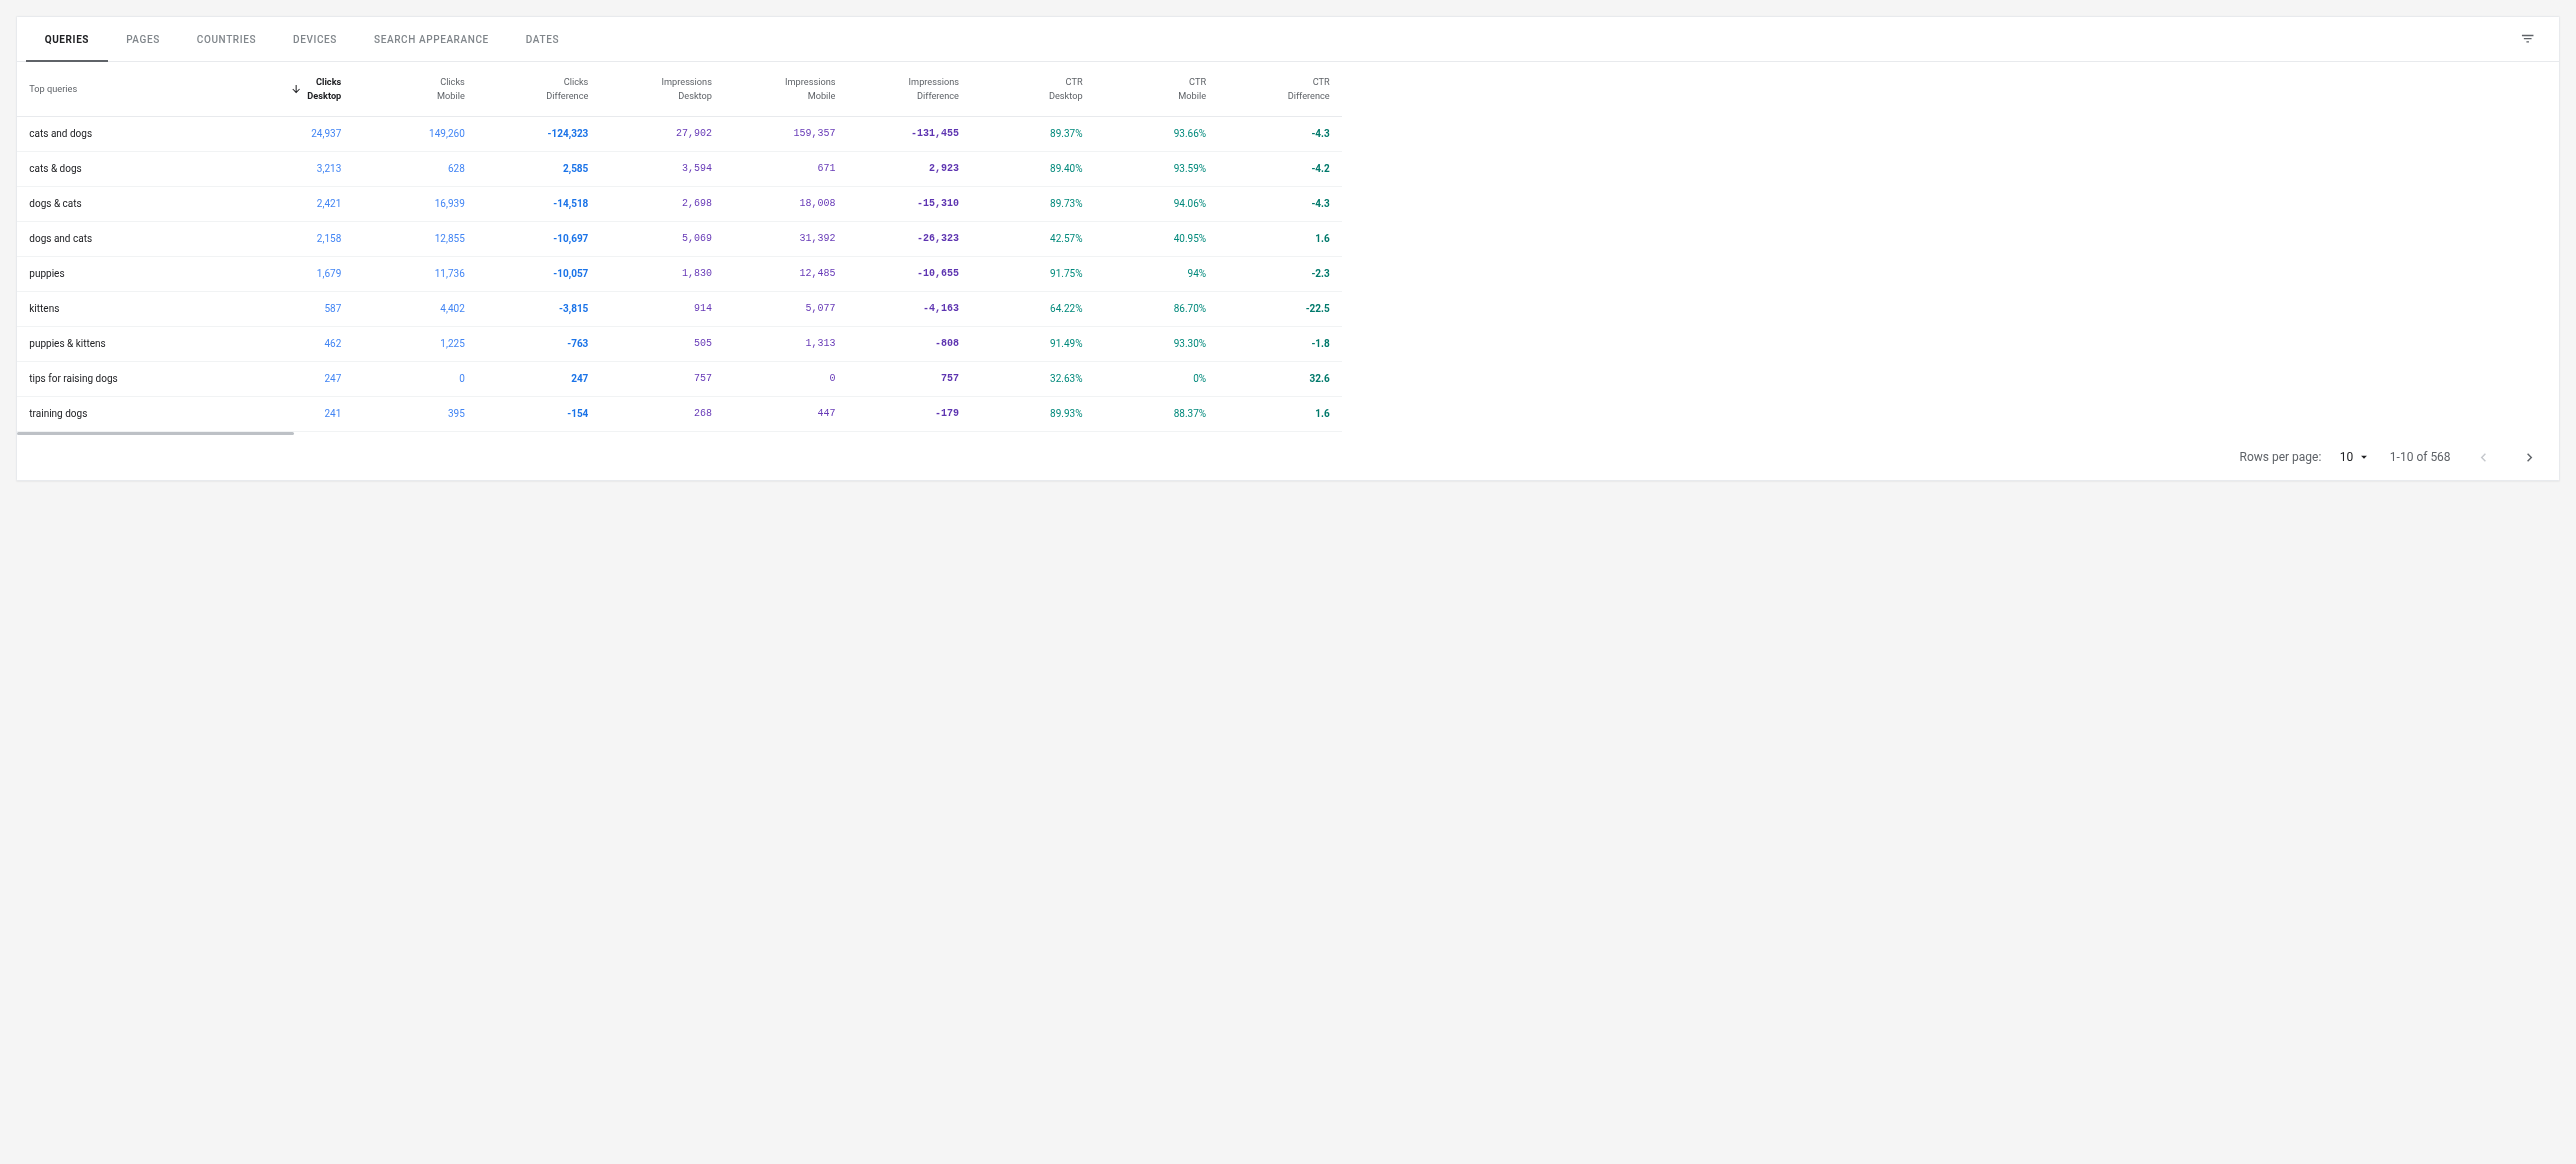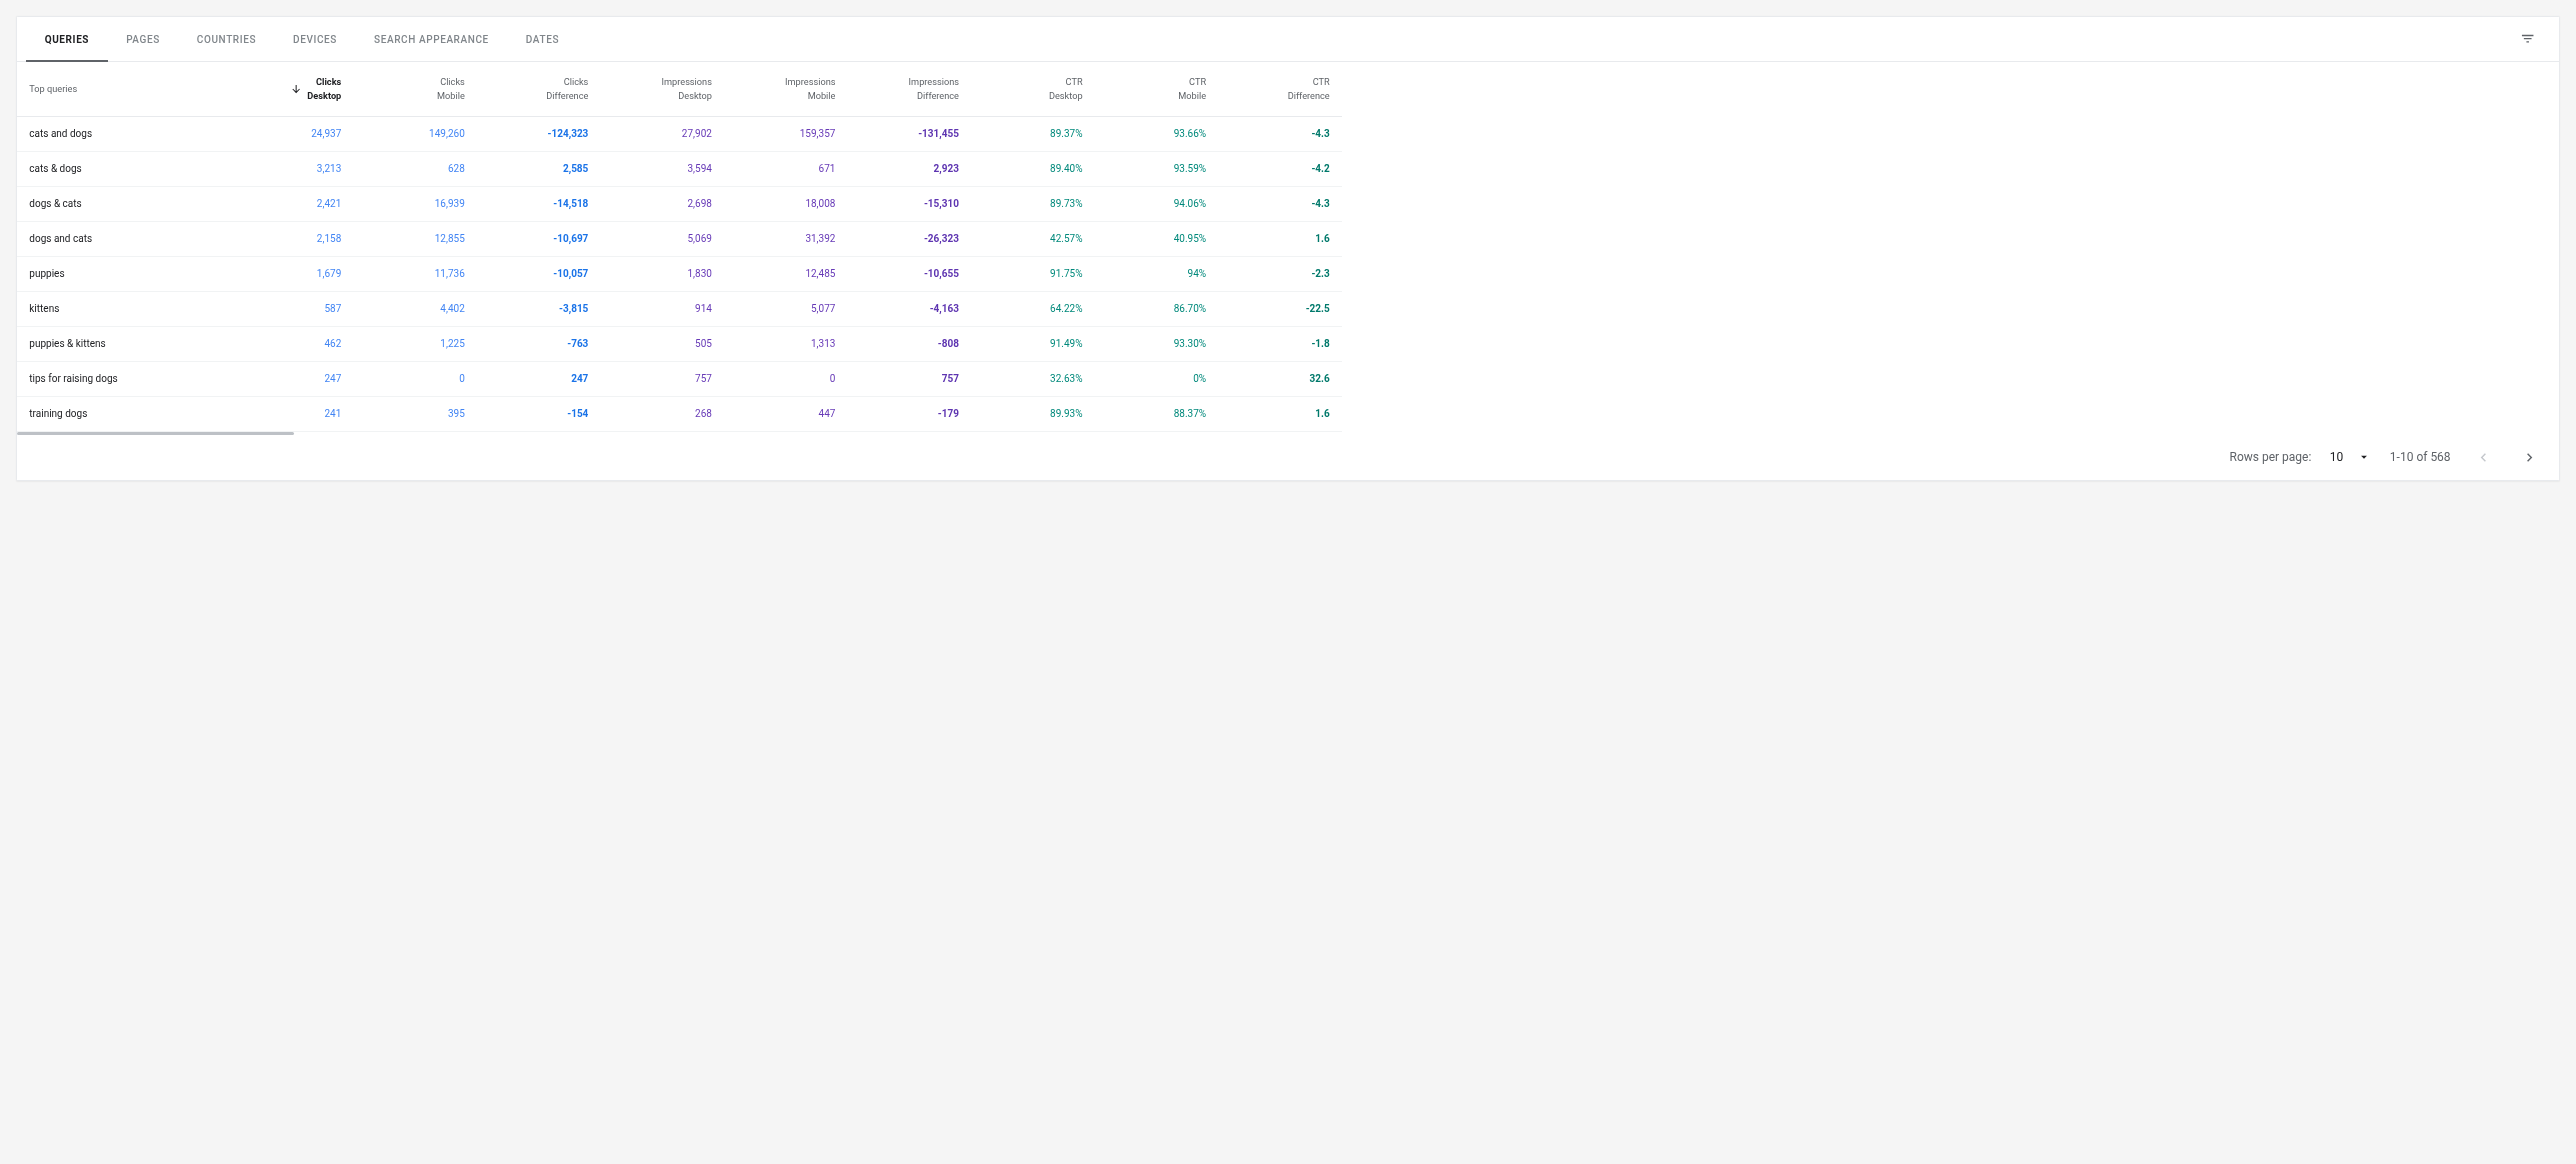--- a/index.html
+++ b/index.html
@@ -113,21 +113,21 @@
   }
   td {
     height: 35px;
     border-bottom: 0.8px solid #f1f3f4;
     font-size: 10px;
   }
 
   td.query { color: #202124; }
   td.clicks { color: #4285f4; }
   td.clicks.diff { font-weight: 700; color: #1a73e8; }
-  td.impr { color: #673ab7; }
+  td.impr { color: #673ab7; font-family: Liberation Mono, monospace; }
   td.impr.diff { font-weight: 700; color: #5e35b1; }
   td.ctr { color: #00897b; }
   td.ctr.diff { font-weight: 700; color: #00796b; }
 
   .scroll-indicator {
     height: 3.1px;
     background: transparent;
     position: relative;
   }
   .scroll-indicator::before {
@@ -145,21 +145,21 @@
     justify-content: flex-end;
     gap: 18.5px;
     height: 45px;
     padding: 0 15.4px;
     color: #5f6368;
     font-size: 12px;
   }
   .rpp-select {
     display: flex;
     align-items: center;
-    gap: 14px;
+    gap: 4px;
     cursor: pointer;
     color: #202124;
   }
   .nav-btn {
     width: 28px; height: 28px;
     display: flex; align-items: center; justify-content: center;
     border-radius: 50%;
     cursor: pointer;
     color: #5f6368;
   }

